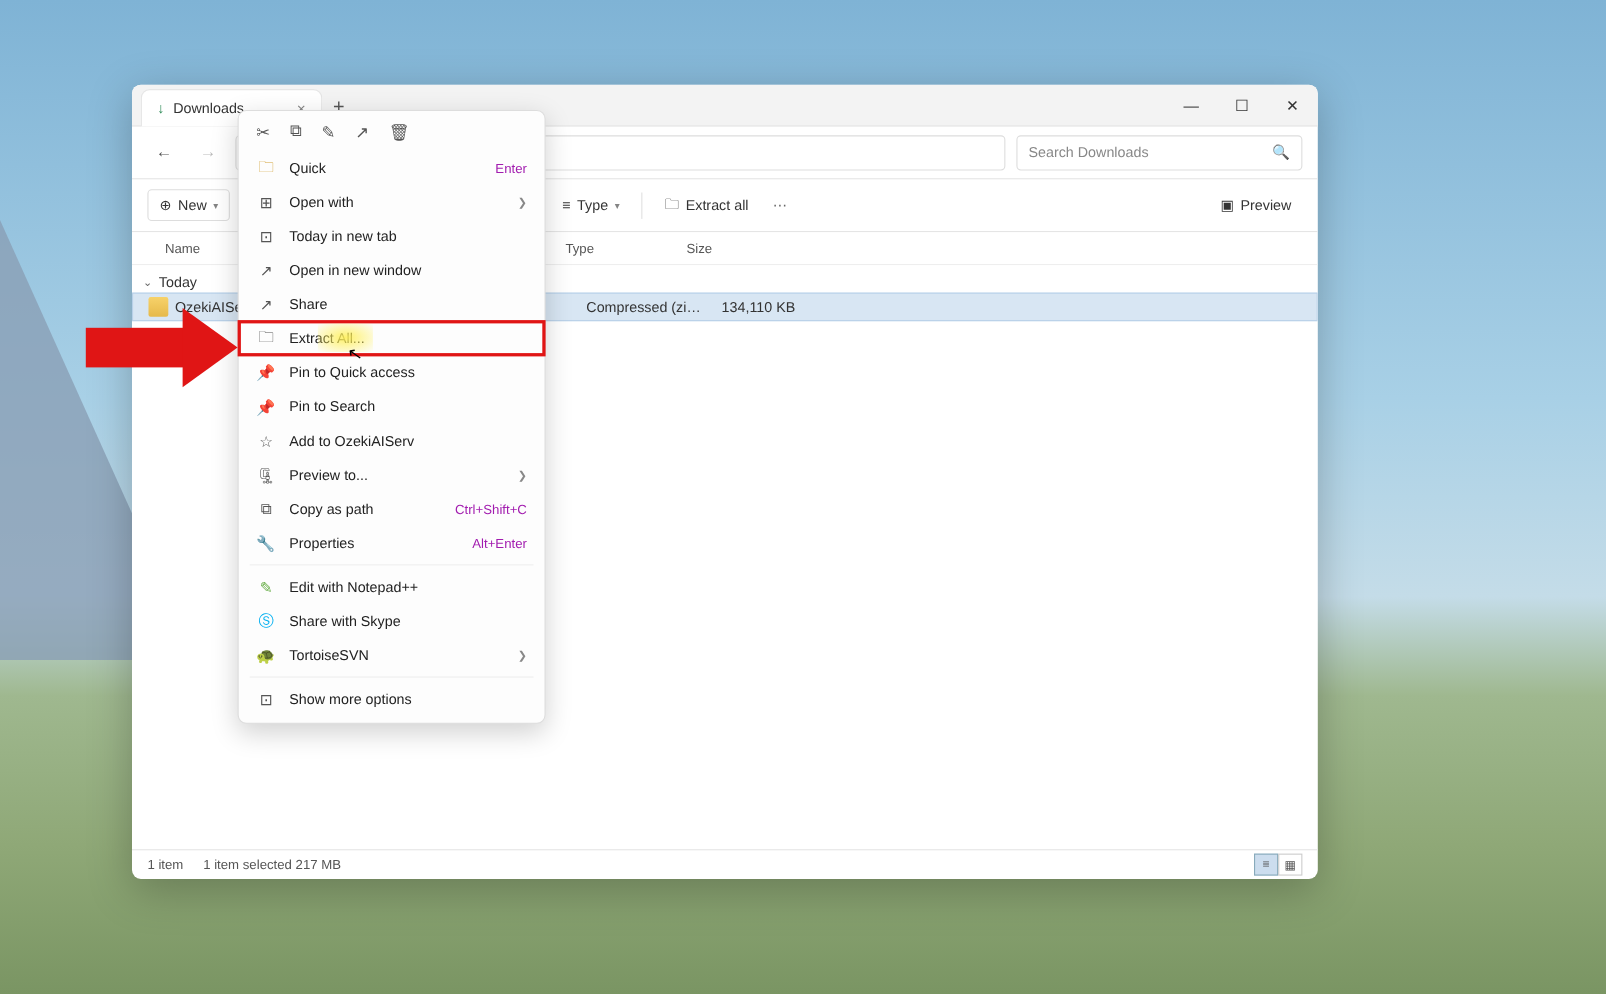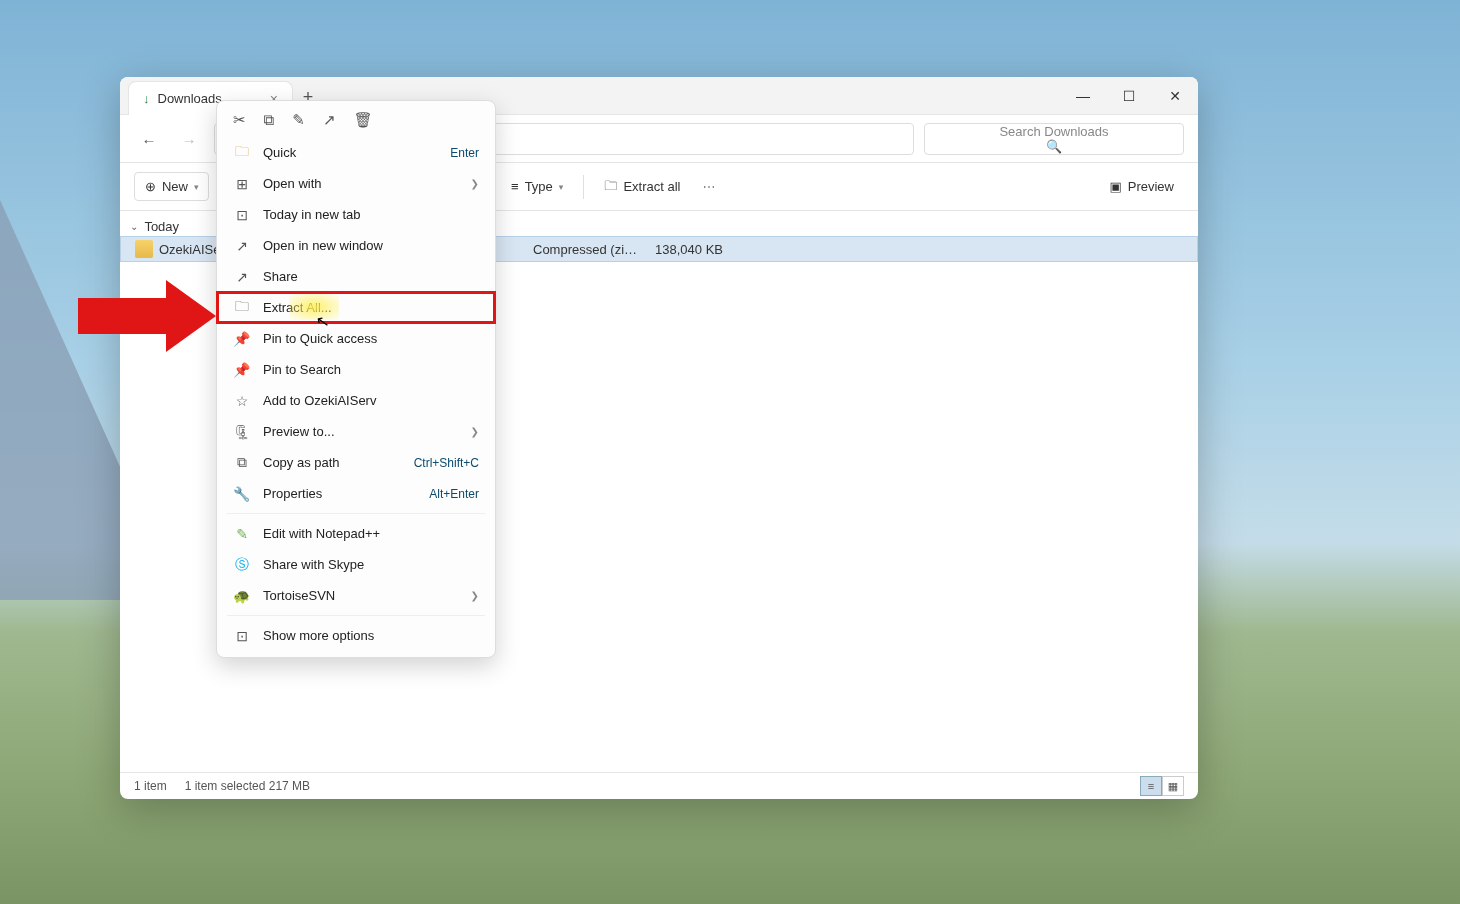--- a/index.html
+++ b/index.html
@@ -74,21 +74,20 @@
 .search-box {
   width: 260px; height: 32px;
   border: 1px solid #ddd;
   border-radius: 4px;
   display: flex;
   align-items: center;
   padding: 0 10px;
   color: #888;
   font-size: 13px;
   justify-content: space-between;
-  flex-direction: column;
 }
 .search-box span:last-child { font-size: 13px; }
 
 .toolbar {
   height: 48px;
   display: flex;
   align-items: center;
   padding: 0 14px;
   gap: 6px;
   border-bottom: 1px solid #e5e5e5;
@@ -192,21 +191,21 @@
 .ctx-item {
   display: flex;
   align-items: center;
   height: 31px;
   padding: 0 16px;
   gap: 12px;
   position: relative;
 }
 .ctx-item .mi-icon { width: 18px; text-align: center; color: #555; font-size: 14px; flex: none; }
 .ctx-item .mi-label { flex: 1; }
-.ctx-item .mi-shortcut { color: #0c4a6e; font-size: 12px; }
+.ctx-item .mi-shortcut { color: #a21caf; font-size: 12px; }
 .ctx-item .mi-arrow { color: #888; font-size: 10px; }
 .ctx-divider { height: 1px; background: #eee; margin: 4px 10px; }
 .ctx-item.highlighted {
   outline: 3px solid #e01515;
   outline-offset: -2px;
 }
 .ctx-item.highlighted .yellow {
   position: absolute;
   left: 72px; top: 2px;
   width: 50px; height: 26px;
@@ -313,31 +312,36 @@
       <span>Extract all</span>
     </div>
     <div class="tbutton icononly">⋯</div>
     <div class="spacer"></div>
     <div class="tbutton">
       <span>▣</span>
       <span>Preview</span>
     </div>
   </div>
 
+  <div class="columns">
+    <div class="col-name">Name</div>
+    <div class="col-type">Type</div>
+    <div class="col-size">Size</div>
+  </div>
 
   <div class="files">
     <div class="group-header">
       <span class="chev">⌄</span>
       <span>Today</span>
     </div>
     <div class="file-row selected">
       <div class="file-icon"></div>
       <div class="file-name">OzekiAIServ</div>
       <div class="file-type">Compressed (zipp...</div>
-      <div class="file-size">138,040 KB</div>
+      <div class="file-size">134,110 KB</div>
     </div>
   </div>
 
   <div class="statusbar">
     <span>1 item</span>
     <span>1 item selected  217 MB</span>
     <div class="viewbtns">
       <div class="active">≡</div>
       <div>▦</div>
     </div>

